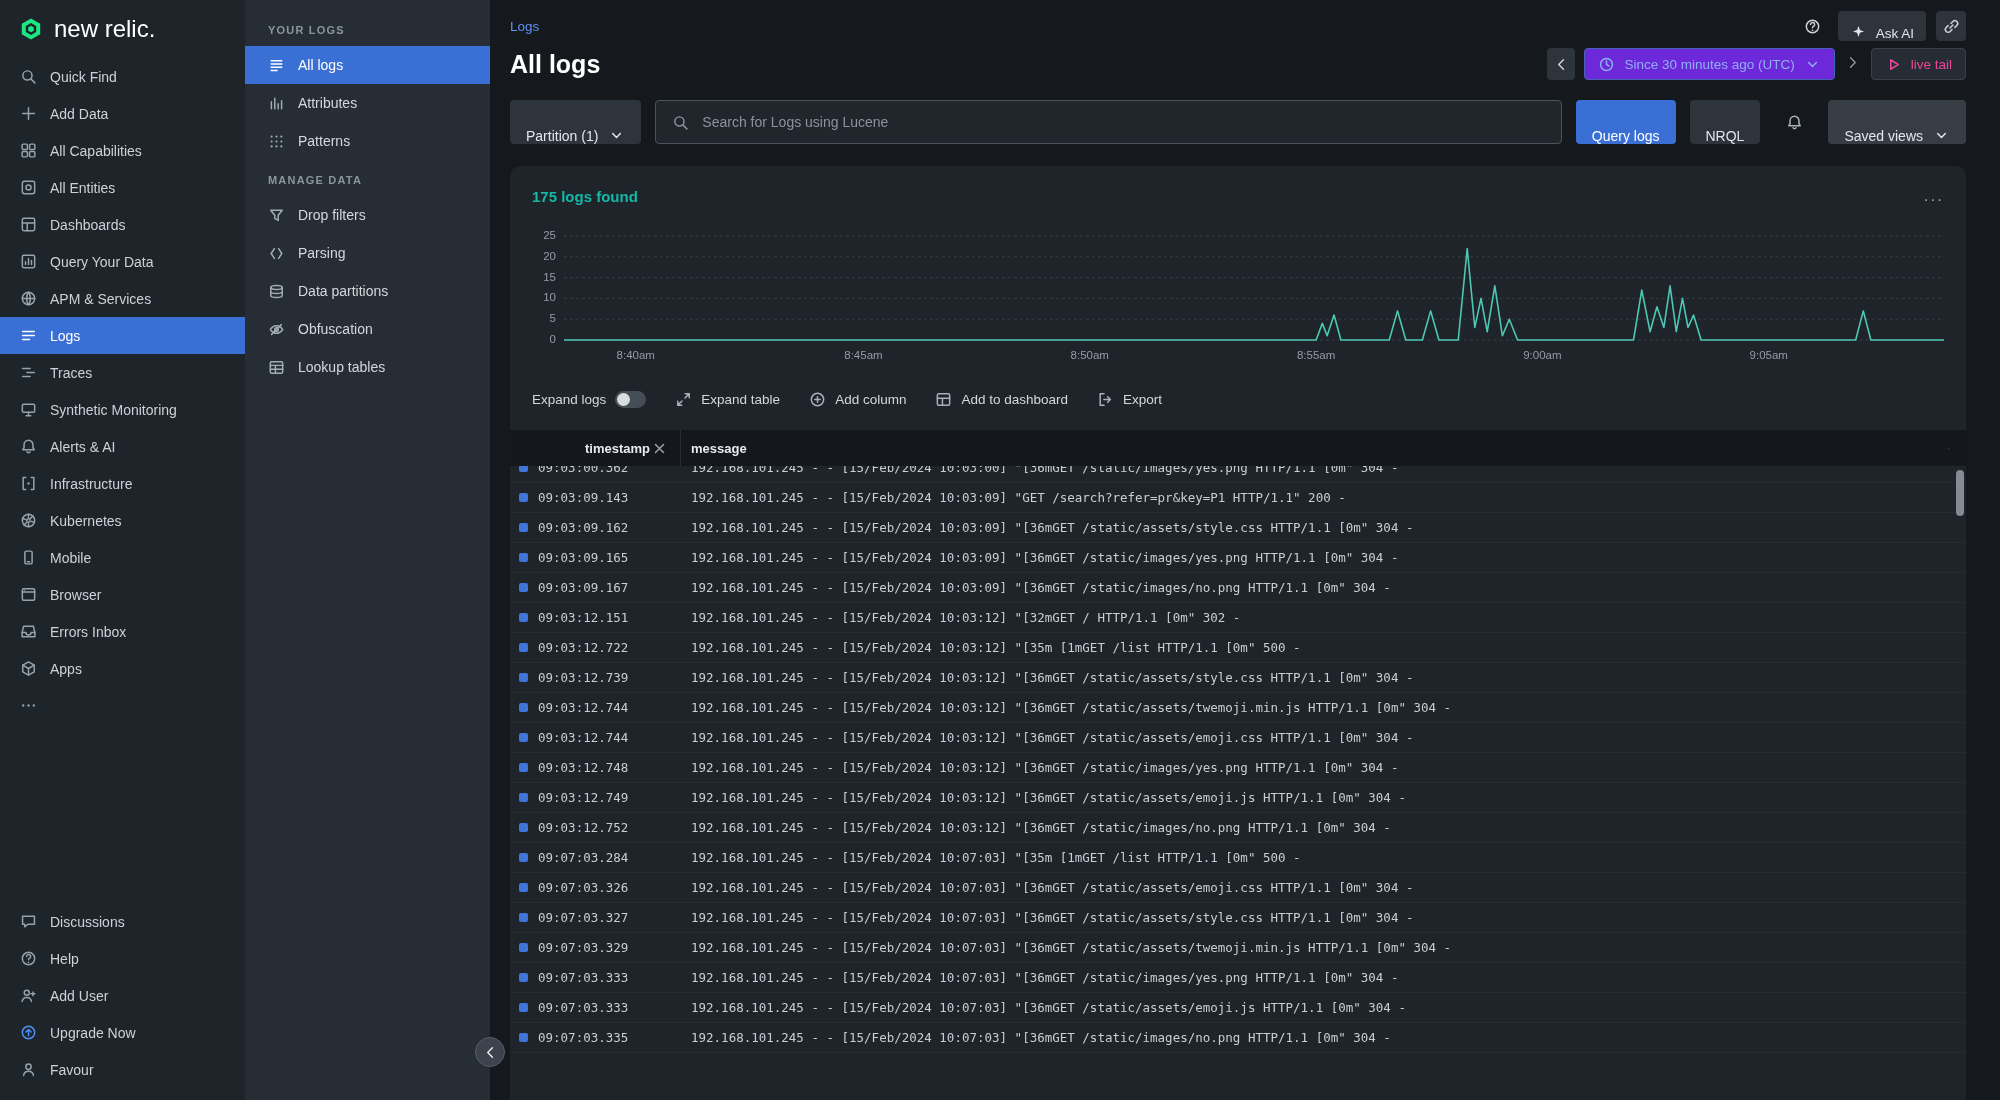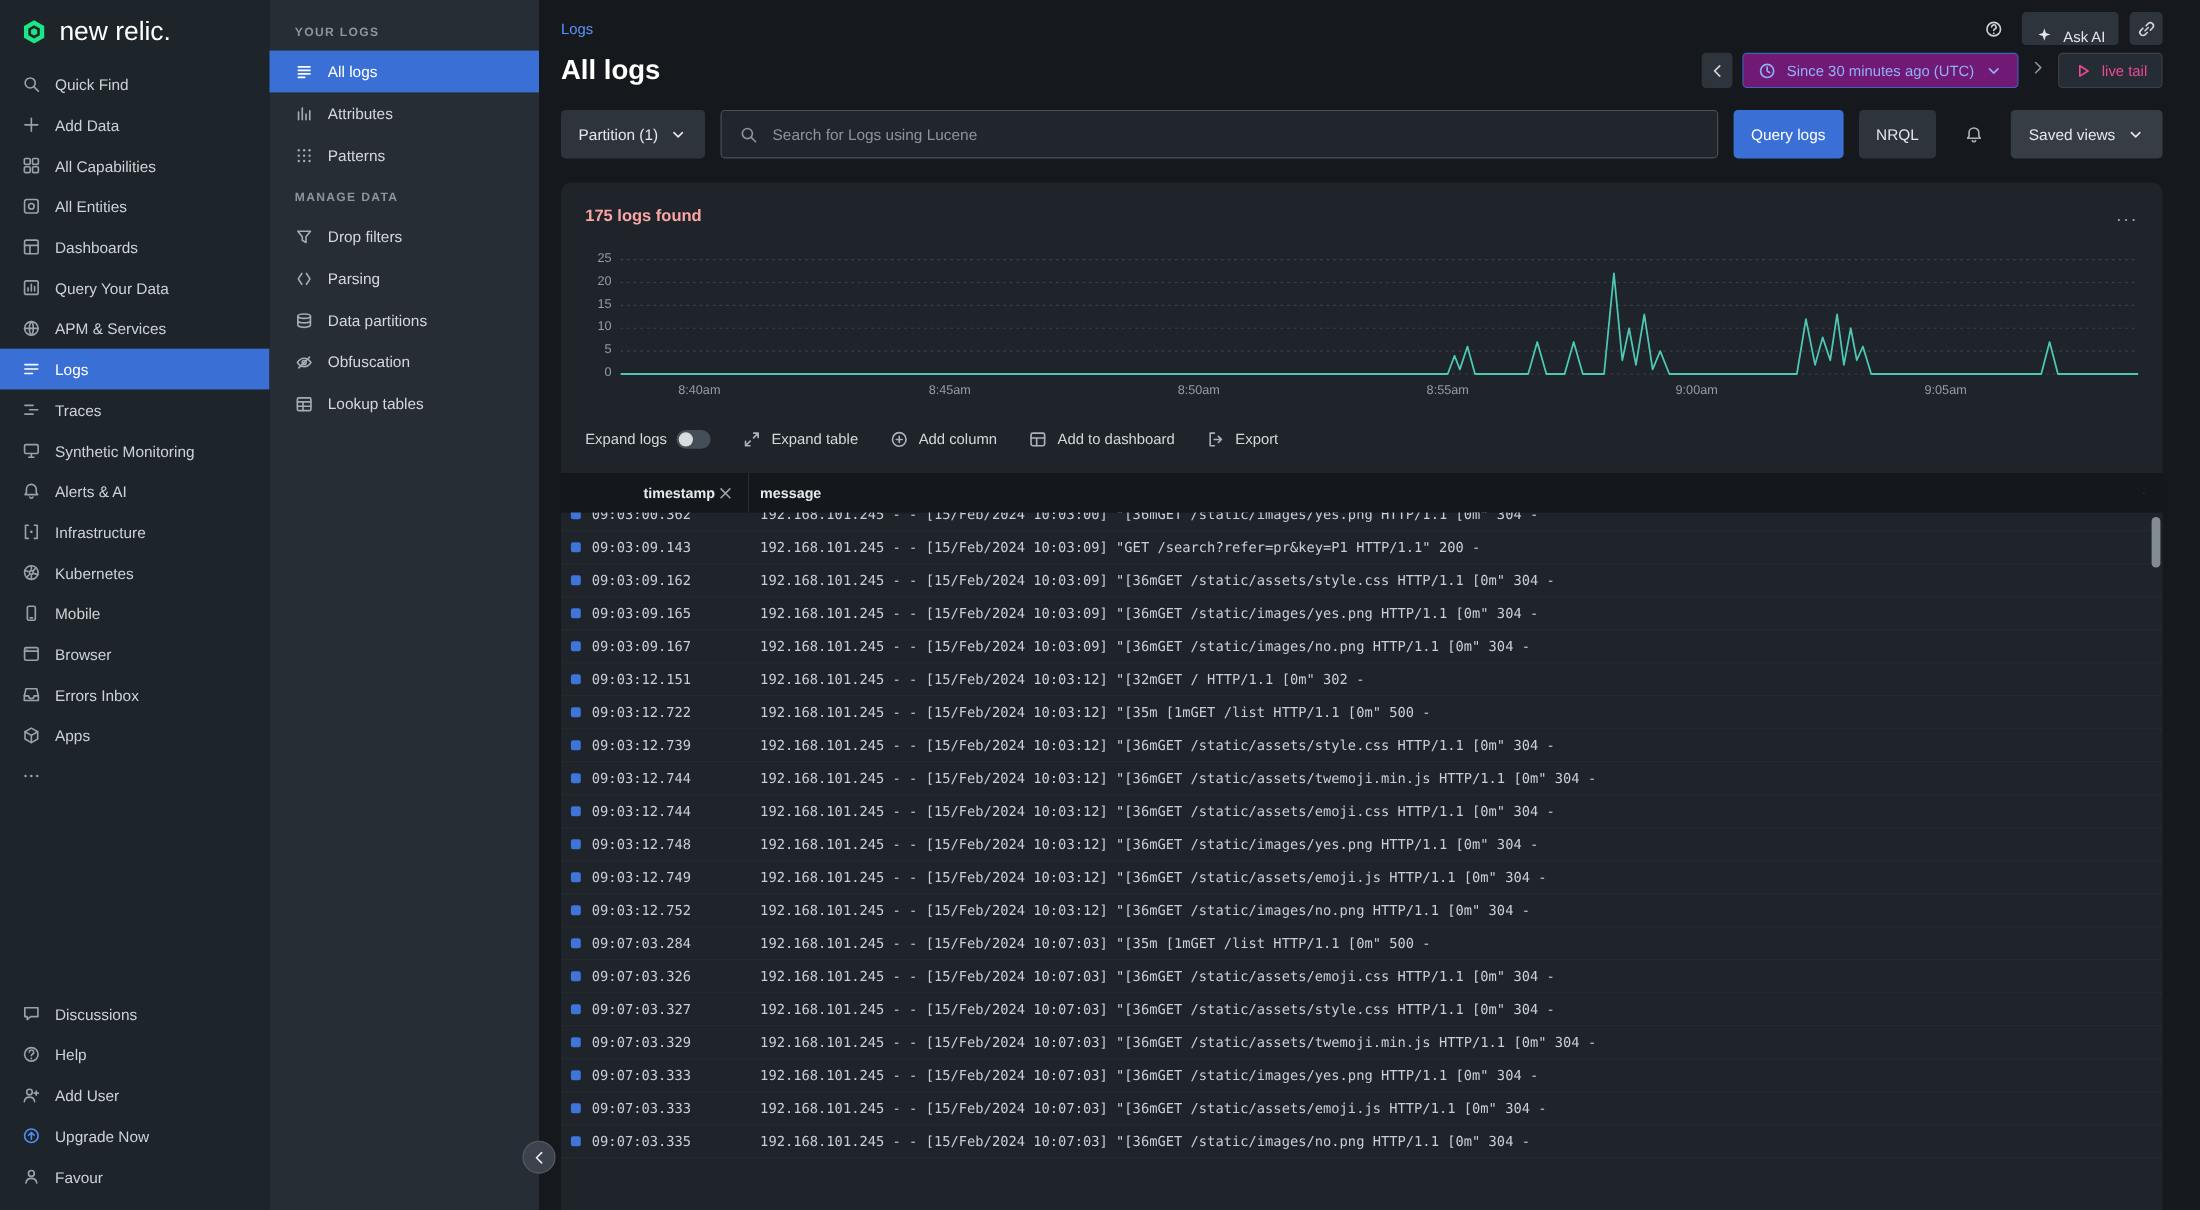--- a/index.html
+++ b/index.html
@@ -38,48 +38,48 @@
   .row1-right{margin-left:auto;display:flex;gap:10px;align-items:center;color:#c3c9cf;}
   .sqbtn{height:30px;min-width:30px;border-radius:4px;background:#2e343c;display:flex;
          align-items:center;justify-content:center;color:#cdd3d8;cursor:pointer;}
   .sqbtn.plain{background:transparent;}
   .pill{height:30px;border-radius:4px;background:#2e343c;display:flex;align-items:flex-end;
         gap:8px;padding:0 12px;font-size:13.5px;color:#e2e6e9;cursor:pointer;white-space:nowrap;}
 
   .row2{display:flex;align-items:center;margin-top:4px;height:40px;}
   .page-title{font-size:25px;font-weight:bold;color:#fff;}
   .row2-right{margin-left:auto;display:flex;gap:9px;align-items:center;}
-  .time-pill{height:32px;background:#701a75;border:1px solid #3f63b6;color:#8fb0f4;
+  .time-pill{height:32px;background:#6d28d9;border:1px solid #3f63b6;color:#8fb0f4;
              border-radius:4px;display:flex;align-items:center;gap:9px;padding:0 12px;
              font-size:13.5px;cursor:pointer;white-space:nowrap;}
   .chev-plain{color:#8b939b;cursor:pointer;}
   .livetail{height:32px;background:#262c33;border:1px solid #3a414a;border-radius:4px;
             display:flex;align-items:center;gap:8px;padding:0 13px;font-size:13.5px;
             color:#ec4899;cursor:pointer;white-space:nowrap;}
 
   
   .filter-row{display:flex;align-items:center;margin-top:16px;gap:14px;}
-  .btn{height:44px;border-radius:4px;font-size:14px;display:flex;align-items:center;
+  .btn{height:44px;border-radius:4px;font-size:14px;display:flex;align-items:flex-end;
        gap:9px;padding:0 16px;cursor:pointer;white-space:nowrap;}
   .btn-dark{background:#2e343c;color:#e3e7ea;}
   .btn-mid{background:#363d45;color:#e3e7ea;}
   .btn-primary{background:#3a70d6;color:#fff;}
   .search-box{flex:1;height:44px;background:#21262c;border:1px solid #4a525a;border-radius:4px;
               display:flex;align-items:center;gap:11px;padding:0 15px;color:#8b939b;}
   .search-box input{flex:1;background:transparent;border:0;outline:0;color:#e4e8eb;
                     font-size:14px;font-family:"Liberation Sans",sans-serif;}
   .search-box input::placeholder{color:#8b939b;}
   .bellbtn{width:40px;height:44px;display:flex;align-items:center;justify-content:center;
            color:#aab2b9;cursor:pointer;}
 
   
   .card{margin-top:22px;background:#1e242a;border-radius:10px 10px 0 0;flex:1;display:flex;
         flex-direction:column;min-height:0;position:relative;}
   .card-head{display:flex;align-items:center;padding:20px 22px 0;}
-  .count{font-size:15px;font-weight:bold;color:#fca5a5;}
+  .count{font-size:15px;font-weight:bold;color:#14b8a6;}
   .dots{margin-left:auto;color:#9aa1a8;font-size:17px;letter-spacing:2px;cursor:pointer;}
 
   .chart-wrap{display:flex;margin:24px 22px 0;}
   .ylab{width:32px;position:relative;flex-shrink:0;}
   .ylab span{position:absolute;right:8px;font-size:11.5px;color:#949ca4;}
   .plot{flex:1;position:relative;min-width:0;}
   svg.chart{display:block;width:100%;height:112px;}
   .xlabels{position:relative;height:24px;}
   .xlabels span{position:absolute;top:7px;transform:translateX(-50%);font-size:11.5px;color:#949ca4;}
 

